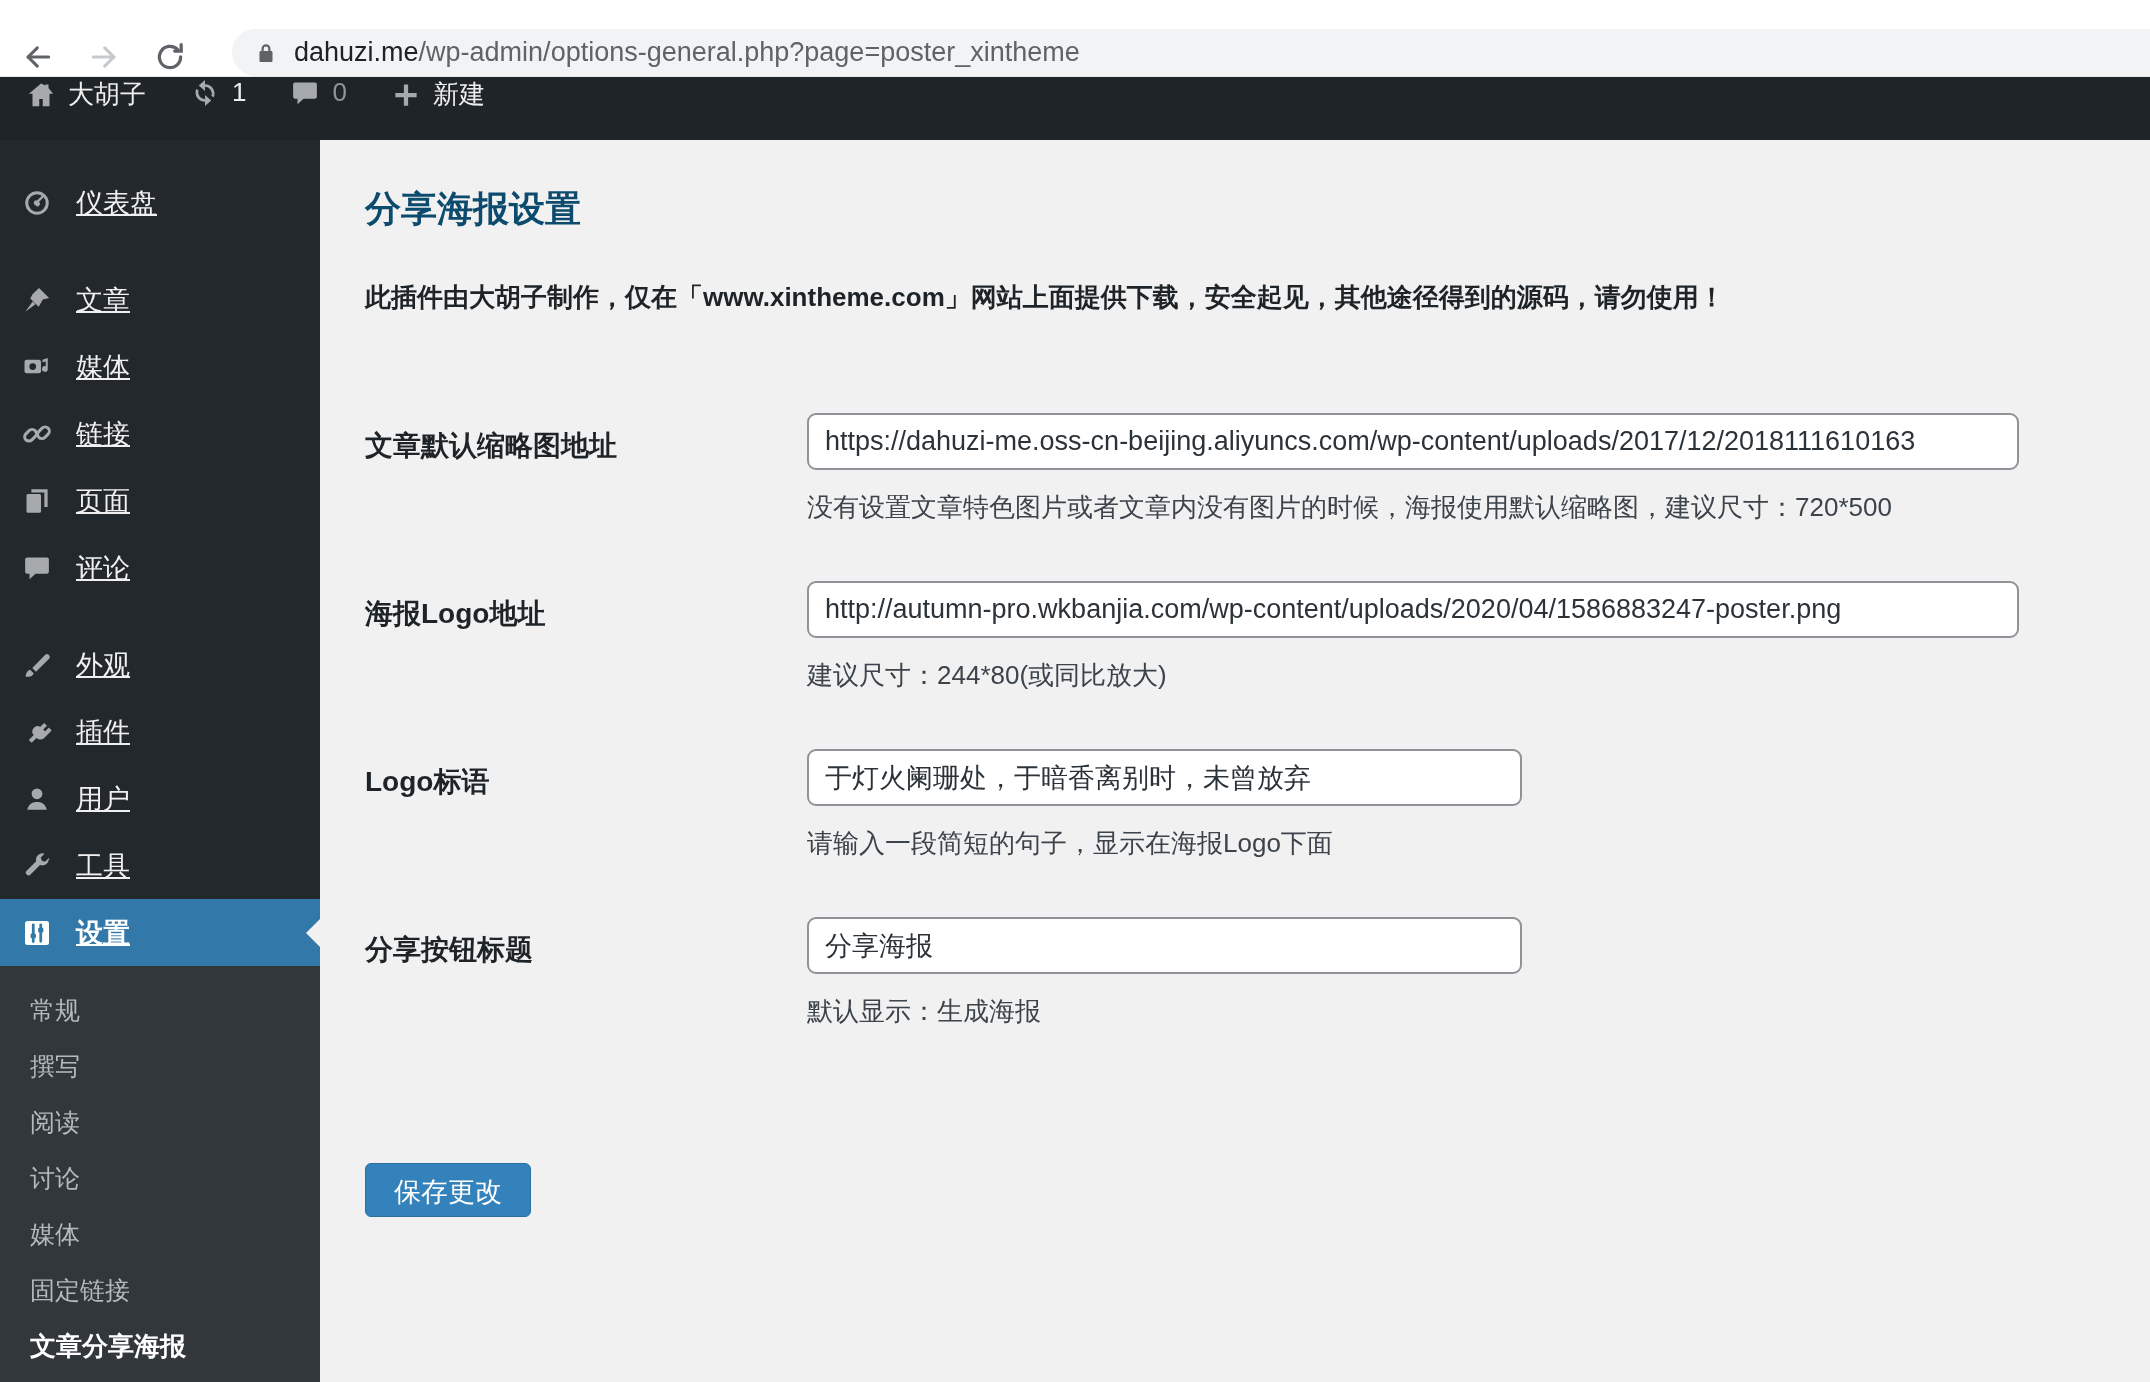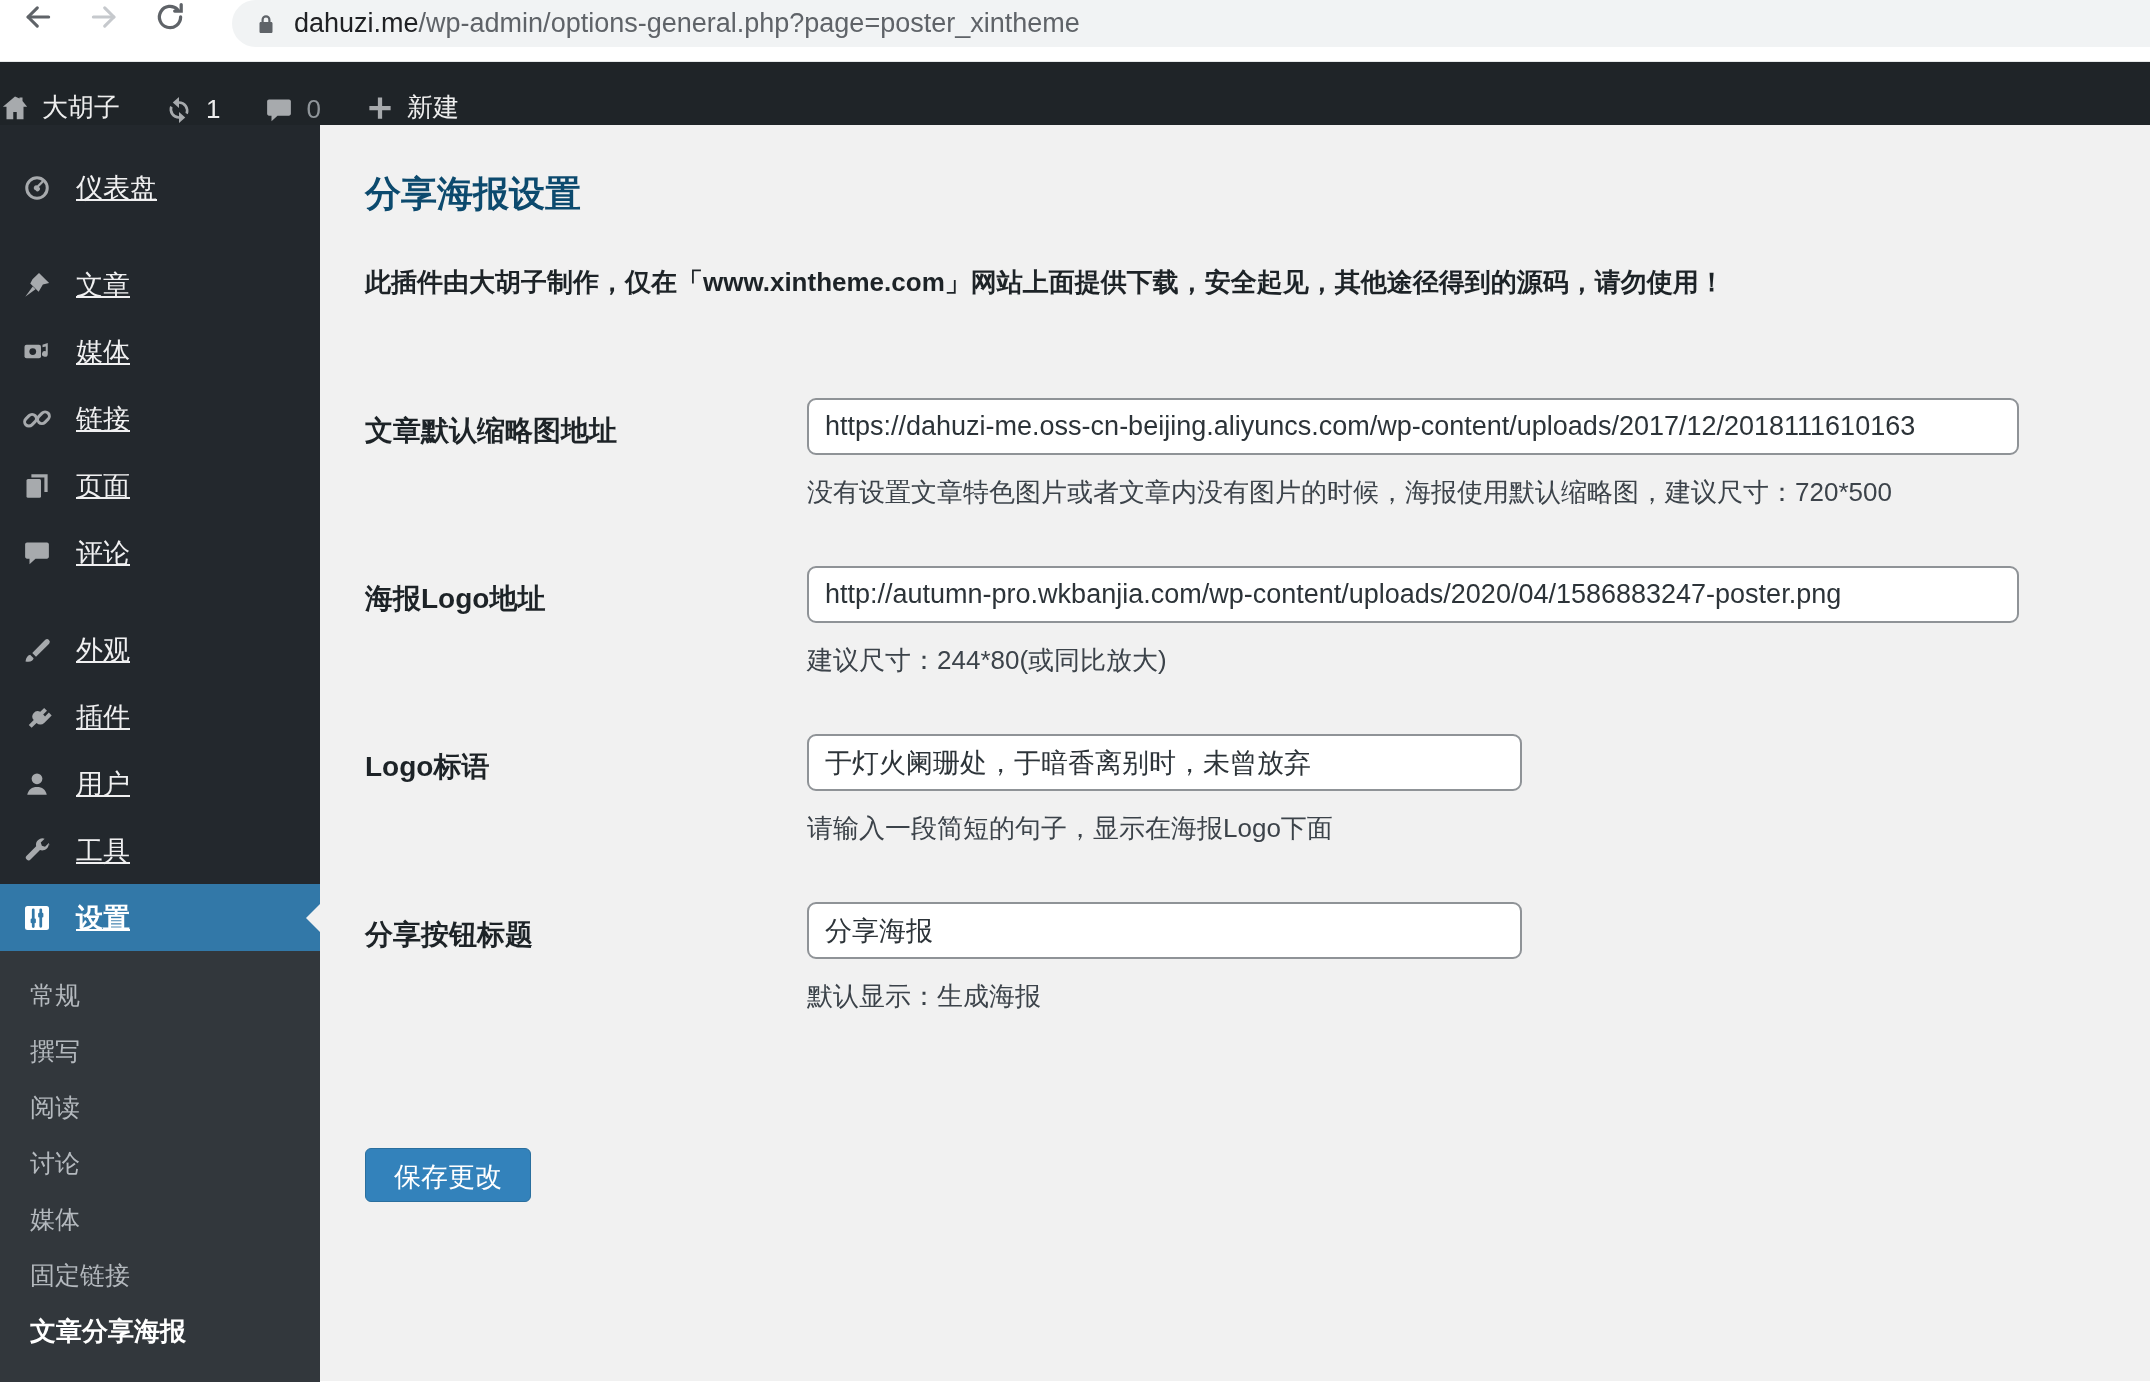--- a/index.html
+++ b/index.html
@@ -2,38 +2,38 @@
 <html><head>
 <meta charset="utf-8">
 <style>
   html,body{margin:0;padding:0;}
   body{
     width:2150px;height:1382px;overflow:hidden;background:#fff;
     font-family:"Liberation Sans","DejaVu Sans",sans-serif;
     -webkit-font-smoothing:antialiased;
   }
   
-  .browser-bar{height:62px;background:#fff;border-bottom:1px solid #e6e8ea;
-    display:flex;align-items:flex-start;padding-left:20px;box-sizing:border-box;}
+  .browser-bar{height:77px;background:#fff;border-bottom:1px solid #e6e8ea;
+    display:flex;align-items:flex-end;padding-left:20px;box-sizing:border-box;}
   .nav-btn{background:none;border:none;padding:0;margin-right:30px;cursor:pointer;
     width:36px;height:36px;display:flex;align-items:center;justify-content:center;}
   .nav-btn svg{width:34px;height:34px;}
   .c-dark{color:#5f6368;}
   .c-disabled{color:#c6c9cd;}
   .omnibox{flex:1;height:47px;background:#f1f3f4;border-radius:24px;
     margin-left:14px;margin-right:-28px;display:flex;align-items:center;
     padding:0 22px;cursor:text;}
   .omnibox .lock{width:24px;height:24px;color:#5f6368;margin-right:16px;flex:0 0 auto;}
   .omnibox .lock svg{width:24px;height:24px;}
   .url{font-size:27px;white-space:nowrap;overflow:hidden;}
   .url .host{color:#202124;}
   .url .path{color:#5f6368;}
   
-  .admin-bar{height:63px;background:#1f2428;display:flex;align-items:flex-end;
-    box-sizing:border-box;}
+  .admin-bar{height:63px;background:#1f2428;display:flex;align-items:flex-start;
+    padding-left:26px;box-sizing:border-box;}
   .ab-item{display:flex;align-items:center;margin-right:44px;cursor:pointer;}
   .ab-item .ab-icon{width:30px;height:30px;color:#a7aaad;margin-right:12px;flex:0 0 auto;}
   .ab-item .ab-icon svg{width:30px;height:30px;display:block;}
   .ab-label{color:#eeeeee;font-size:26px;}
   .ab-count-dim{color:#8f959a;font-size:26px;}
   
   .main-row{display:flex;height:1256px;}
   
   .sidebar{width:320px;flex:0 0 320px;background:#23282d;padding-top:29px;box-sizing:border-box;}
   .menu-item{height:67px;display:flex;align-items:center;padding-left:22px;

